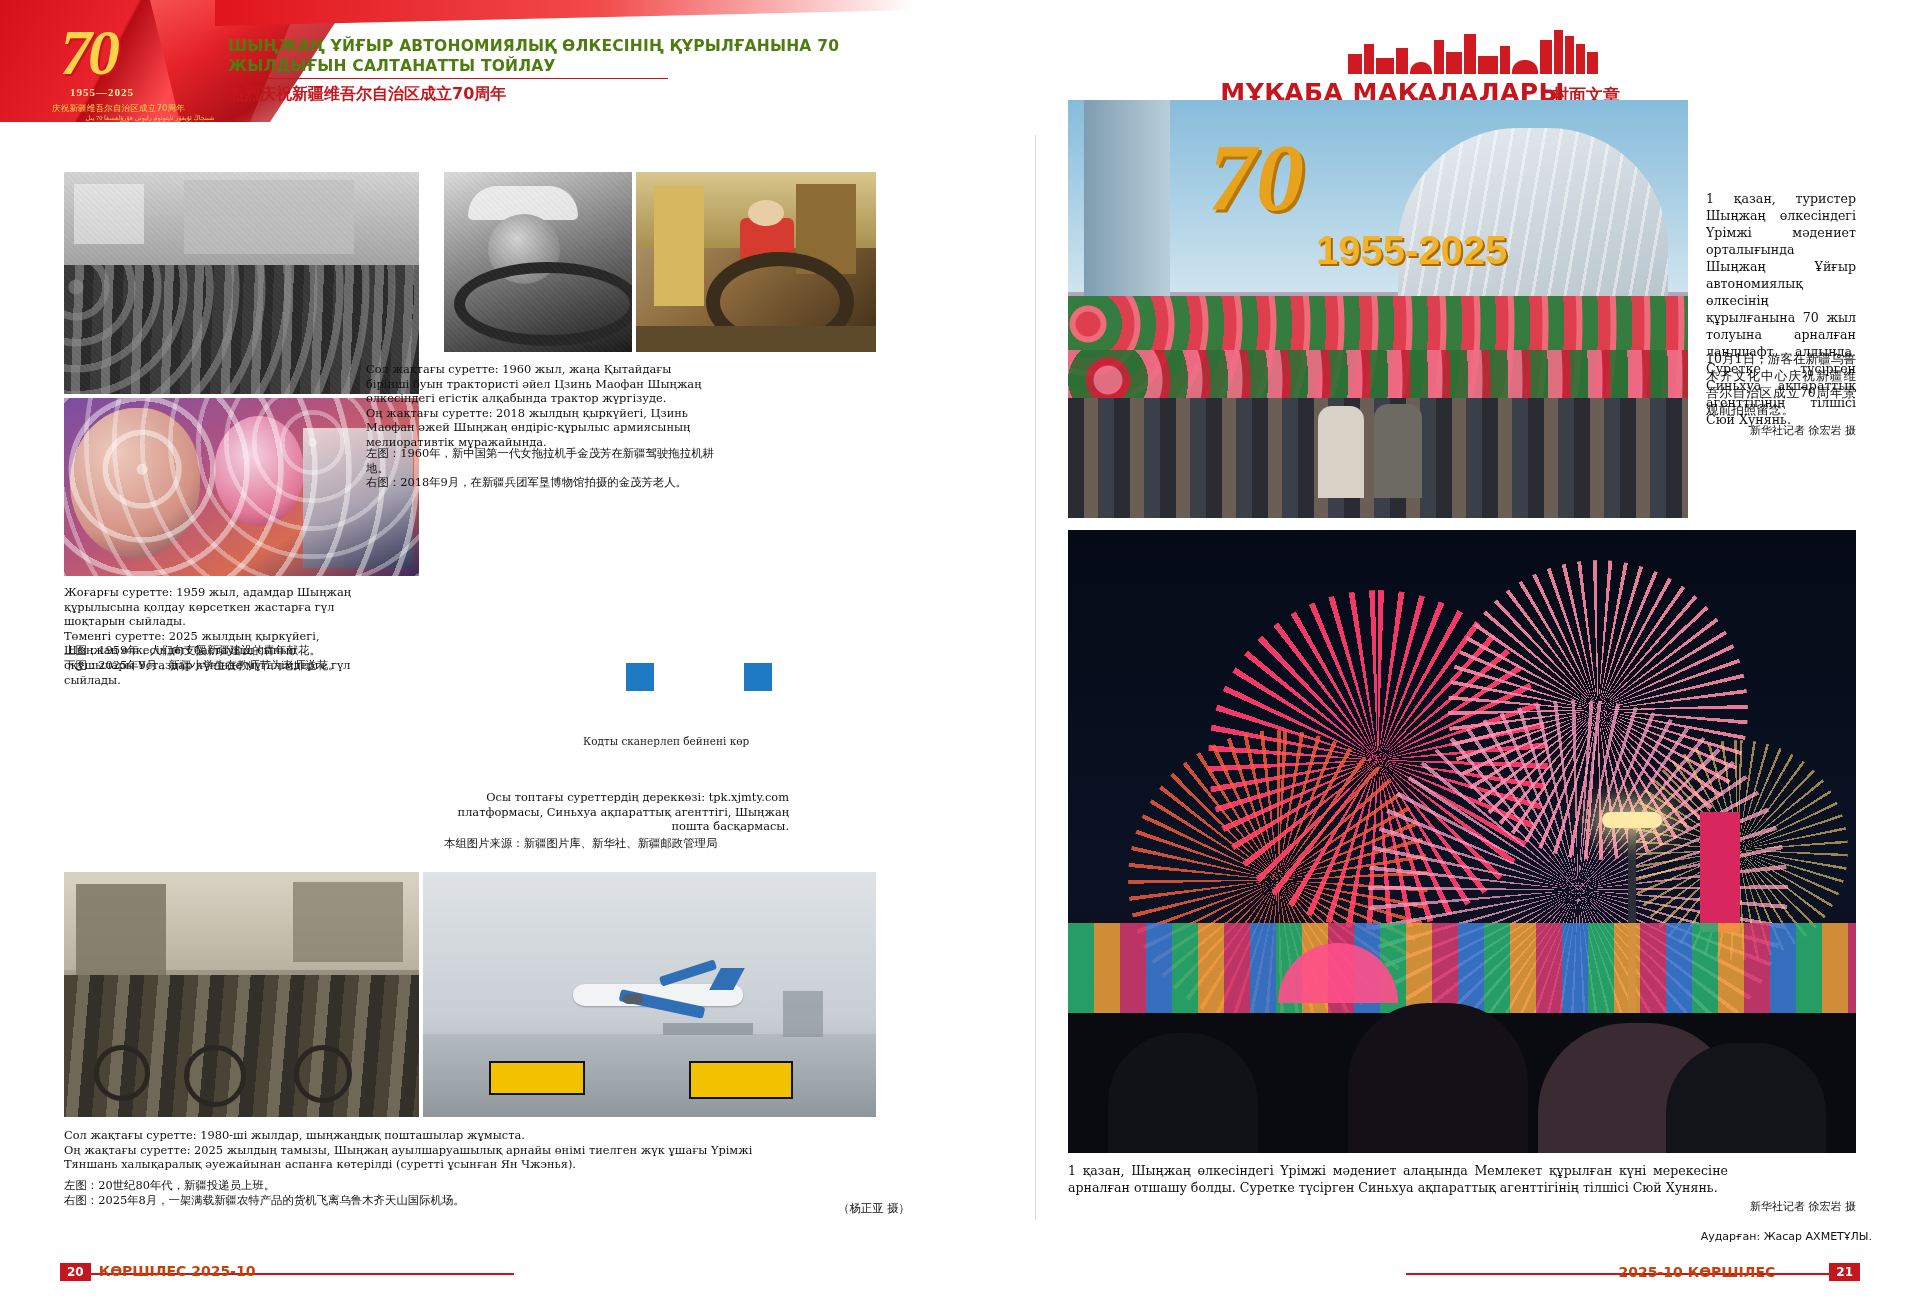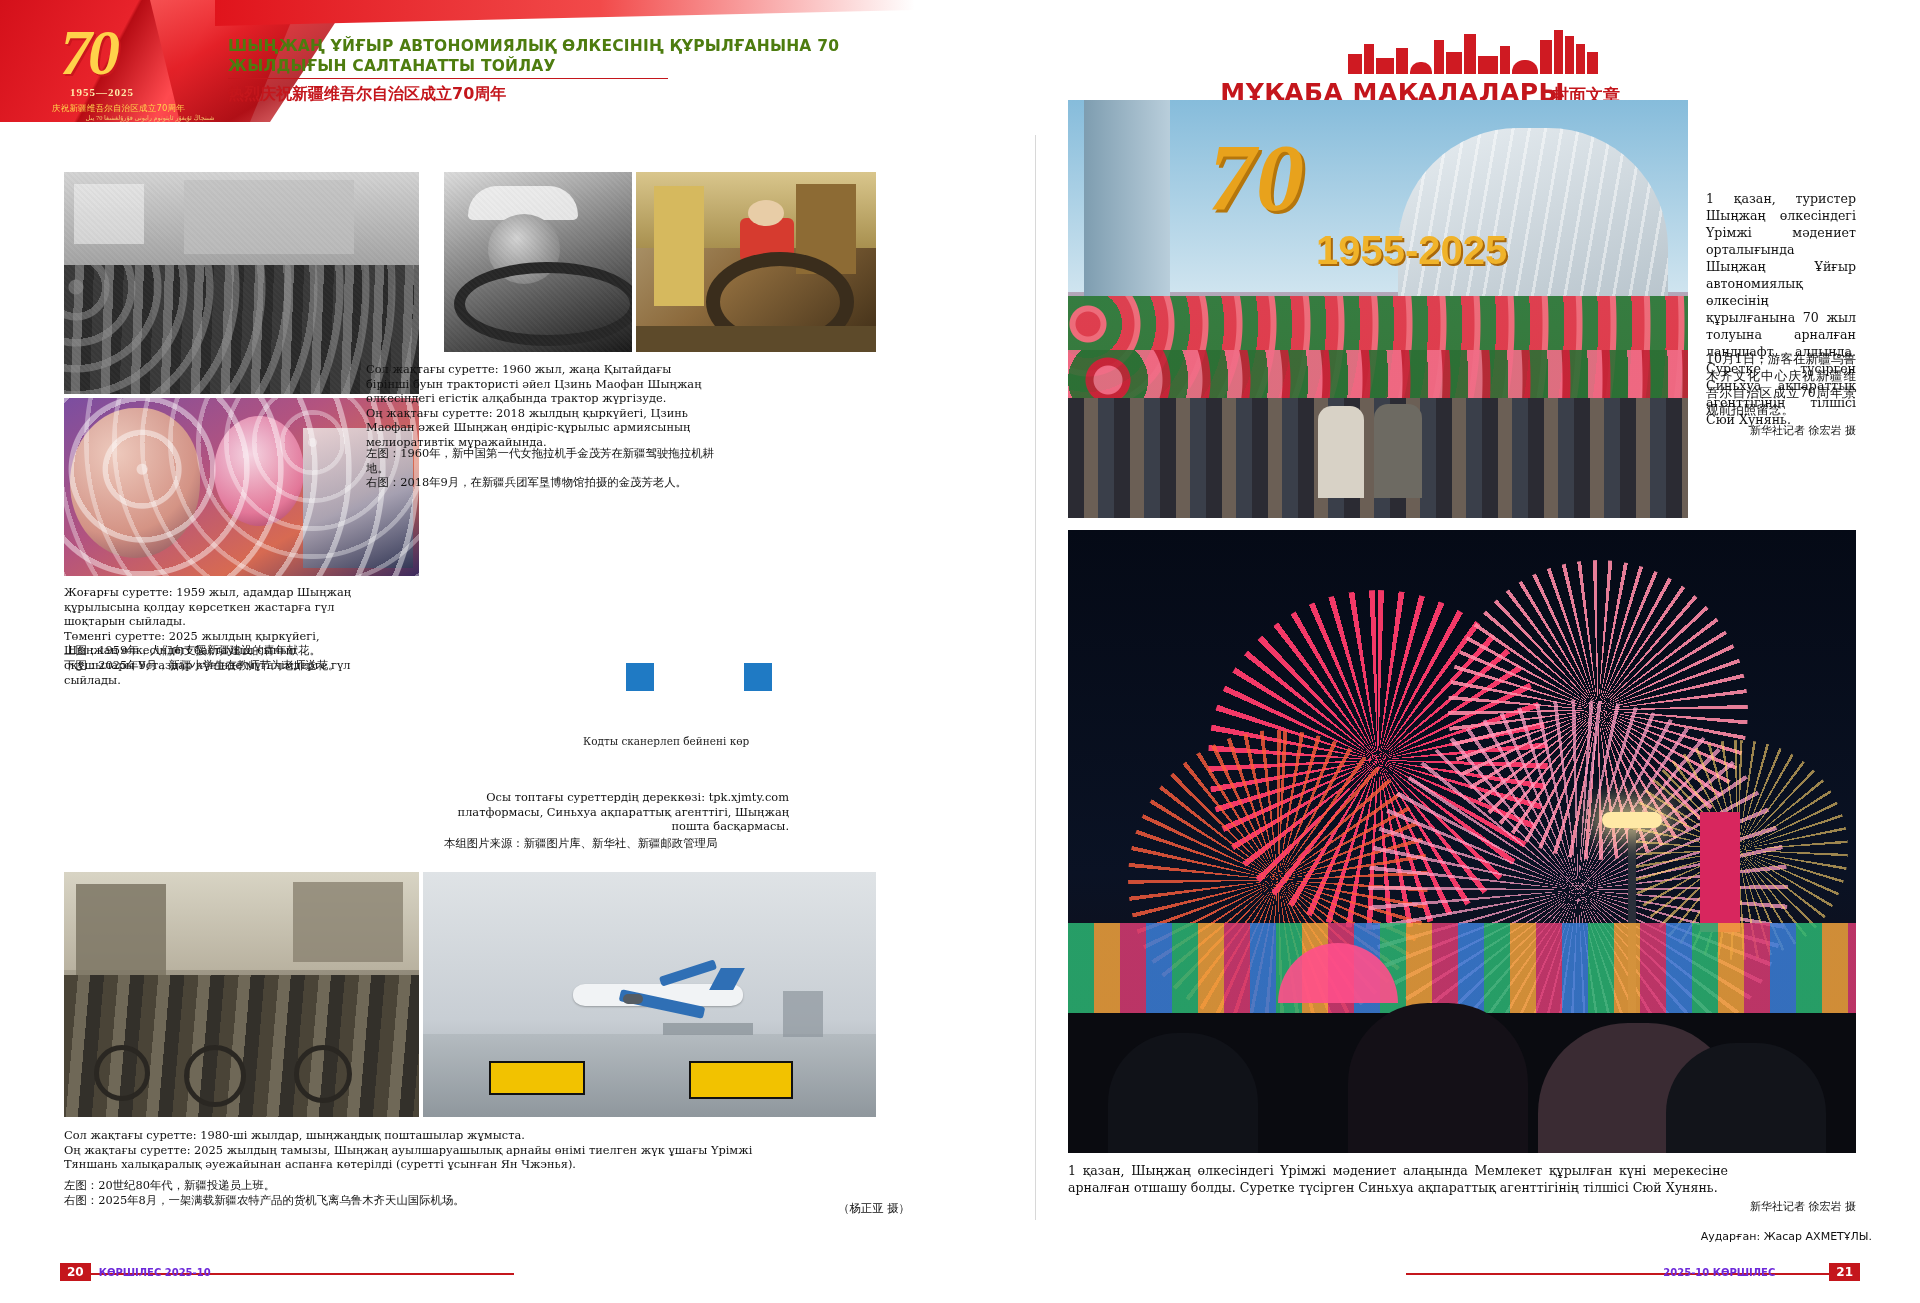--- a/index.html
+++ b/index.html
@@ -82,27 +82,27 @@
 
   
   .ph{position:absolute;overflow:hidden;background:#888;}
   .cap{
     position:absolute;font-size:11.4px;line-height:14.6px;color:#111;
     font-family:"DejaVu Serif",serif;
   }
   .gutter{position:absolute;left:1035px;top:135px;width:1px;height:1085px;background:#d8d8d8;}
 
   
-  .foot-left{position:absolute;left:60px;bottom:22px;display:flex;align-items:center;}
+  .foot-left{position:absolute;left:60px;bottom:22px;display:flex;}
   .foot-right{position:absolute;right:60px;bottom:22px;display:flex;align-items:center;gap:46px;}
   .pg{
     background:#c4161c;color:#fff;font-weight:bold;font-size:12px;
     padding:2px 7px;font-family:"DejaVu Sans",sans-serif;
   }
-  .foot-txt{font-size:10px;font-weight:bold;font-family:"DejaVu Sans",sans-serif;color:#6d28d9;margin:0 8px;}
+  .foot-txt{font-size:14px;font-weight:bold;font-family:"DejaVu Sans",sans-serif;color:#c2410c;margin:0 8px;}
   .foot-rule{position:absolute;height:2px;background:#c4161c;bottom:28px;}
 
   
   .qr{position:absolute;left:583px;top:620px;width:300px;height:108px;}
   .qr-label{
     position:absolute;left:583px;top:733px;width:300px;text-align:center;
     font-size:10.5px;font-family:"DejaVu Serif",serif;color:#222;
   }
 
   

